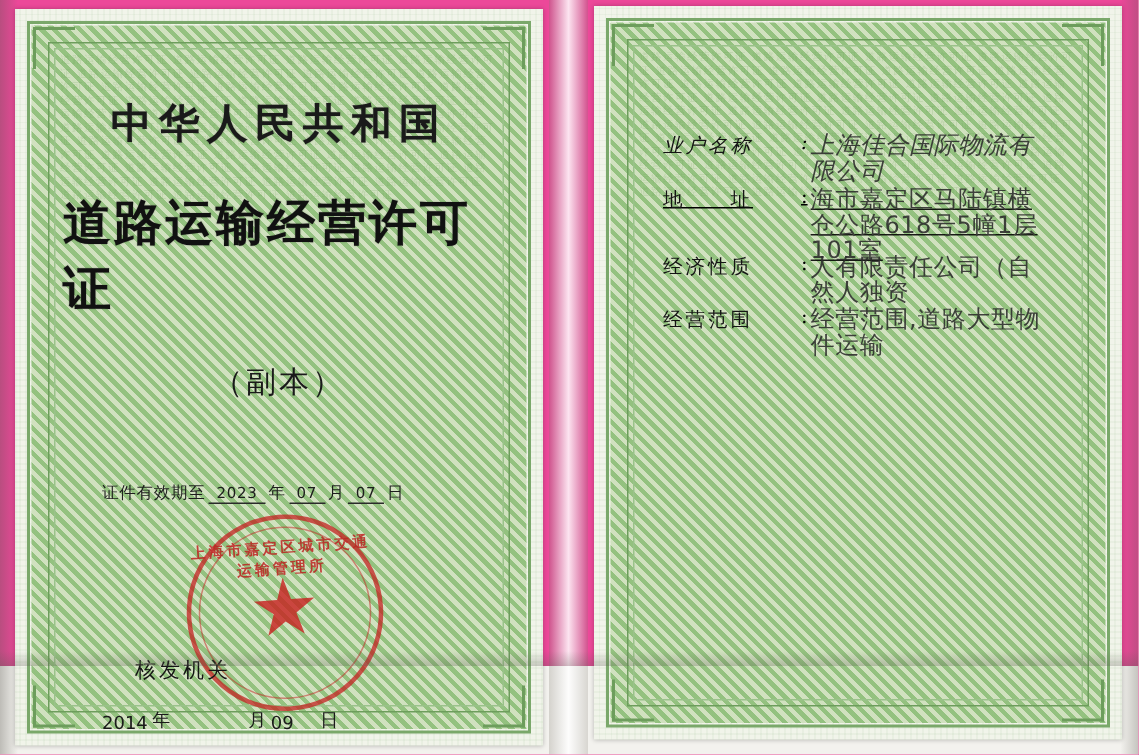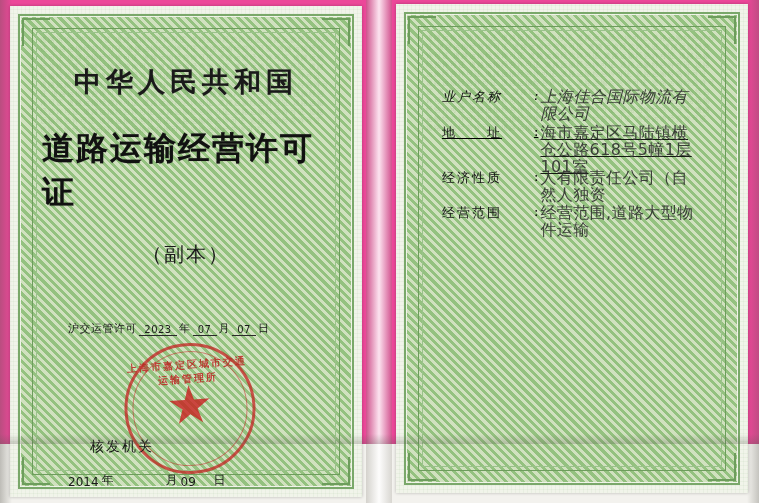--- a/index.html
+++ b/index.html
@@ -283,21 +283,21 @@
 
     <div class="watermark">道路运输经营许可证 道路运输经营许可证 道路运输经营许可证 道路运输经营许可证 道路运输经营许可证 道路运输经营许可证 道路运输经营许可证 道路运输经营许可证 道路运输经营许可证 道路运输经营许可证 道路运输经营许可证 道路运输经营许可证 道路运输经营许可证 道路运输经营许可证 道路运输经营许可证 道路运输经营许可证 道路运输经营许可证 道路运输经营许可证 道路运输经营许可证 道路运输经营许可证 道路运输经营许可证 道路运输经营许可证 道路运输经营许可证 道路运输经营许可证 道路运输经营许可证 道路运输经营许可证 道路运输经营许可证 道路运输经营许可证 道路运输经营许可证 道路运输经营许可证 道路运输经营许可证 道路运输经营许可证 道路运输经营许可证 道路运输经营许可证 道路运输经营许可证 道路运输经营许可证 道路运输经营许可证 道路运输经营许可证 道路运输经营许可证 道路运输经营许可证 道路运输经营许可证</div>
 
     <div class="content">
       <div class="title-nation">中华人民共和国</div>
       <div class="title-main">道路运输经营许可证</div>
       <div class="title-sub">（副本）</div>
 
 
       <div class="valid-line">
-        <span class="lbl">沪交运管许可</span>
+        <span class="lbl">证件有效期至</span>
         <span class="f">2023</span>
         <span class="lbl">年</span>
         <span class="f sm">07</span>
         <span class="lbl">月</span>
         <span class="f sm">07</span>
         <span class="lbl">日</span>
       </div>
 
       <div class="seal">
         <div class="seal-inner"></div>

